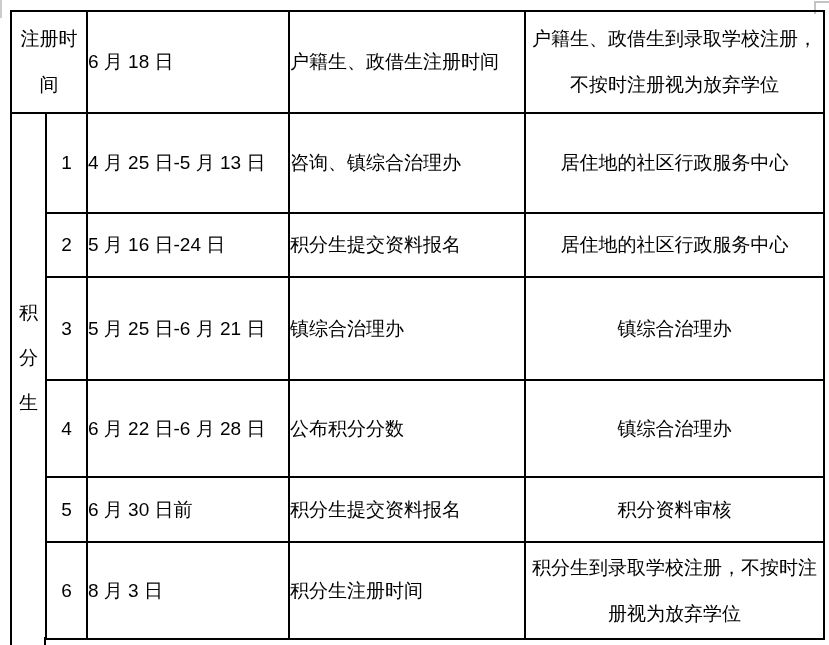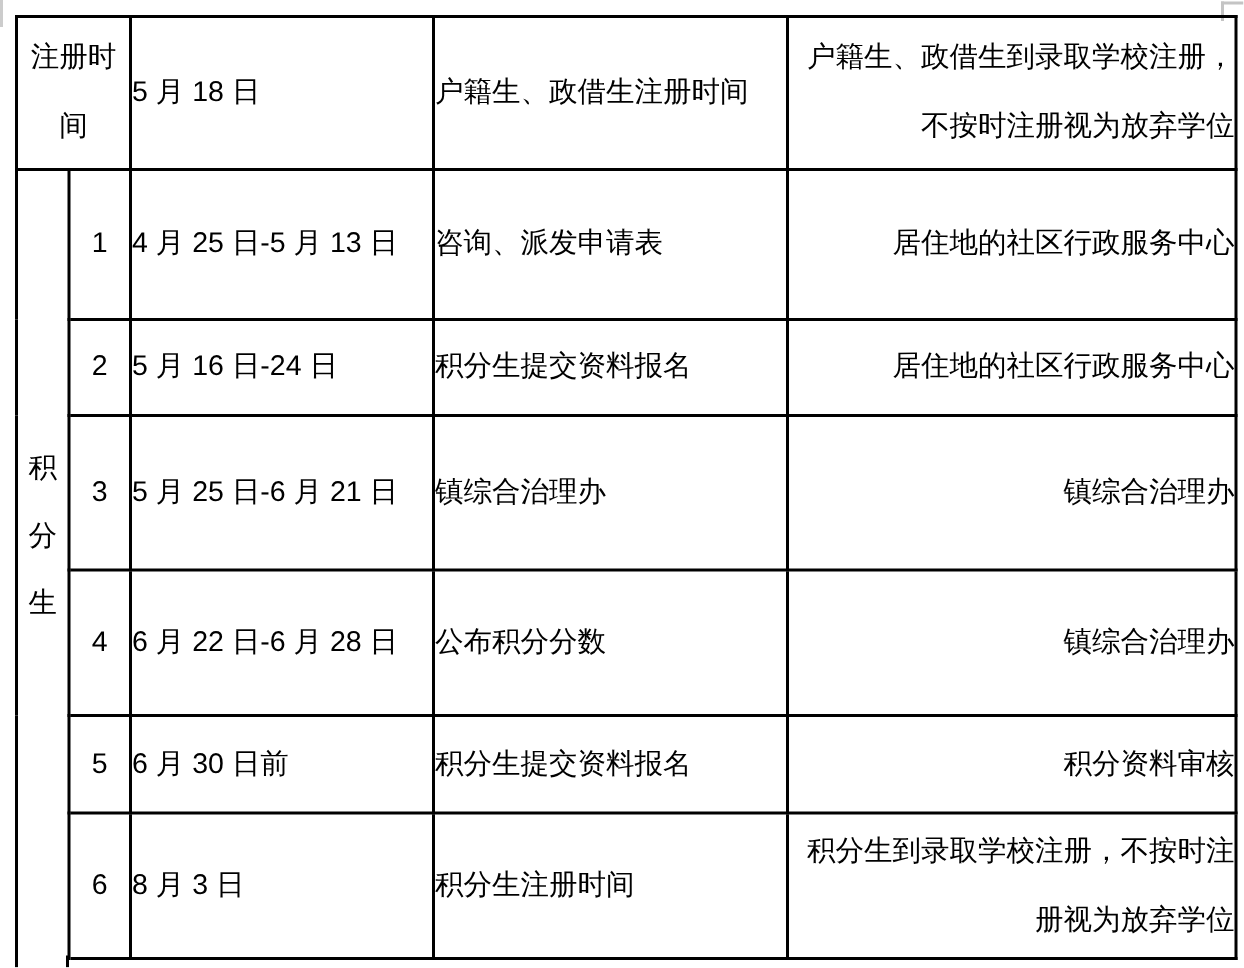--- a/index.html
+++ b/index.html
@@ -54,21 +54,21 @@
     word-break: break-all;
   }
   td.c-act {
     text-align: left;
     padding-left: 9px;
     padding-right: 24px;
     word-break: break-all;
     margin-left: 14px;
   }
   td.c-loc {
-    text-align: right;
+    text-align: center;
     padding-left: 9px;
     padding-right: 36px;
     word-break: break-all;
   }
   td.c-num { text-align: center; }
   td.c-cat {
     text-align: center;
     border-bottom: none !important;
   }
   .cat-stack {
@@ -117,32 +117,32 @@
       <col style="width:35px">
       <col style="width:41px">
       <col style="width:202px">
       <col style="width:236px">
       <col style="width:299px">
     </colgroup>
 
     <tbody>
         <tr class="r-hd">
       <td class="hd hd-label" colspan="2">注册时间</td>
-      <td class="hd c-date">5 月 18 日</td>
+      <td class="hd c-date">6 月 18 日</td>
       <td class="hd c-act">户籍生、政借生注册时间</td>
       <td class="hd c-loc">户籍生、政借生到录取学校注册，不按时注册视为放弃学位</td>
     </tr>
 
     <tr class="r-1">
       <td class="c-cat" rowspan="6">
         <span class="cat-stack">积分生</span>
       </td>
       <td class="c-num">1</td>
       <td class="c-date">4 月 25 日-5 月 13 日</td>
-      <td class="c-act">咨询、派发申请表</td>
+      <td class="c-act">咨询、镇综合治理办</td>
       <td class="c-loc">居住地的社区行政服务中心</td>
     </tr>
 
     <tr class="r-2">
       <td class="c-num">2</td>
       <td class="c-date">5 月 16 日-24 日</td>
       <td class="c-act">积分生提交资料报名</td>
       <td class="c-loc">居住地的社区行政服务中心</td>
     </tr>
 

